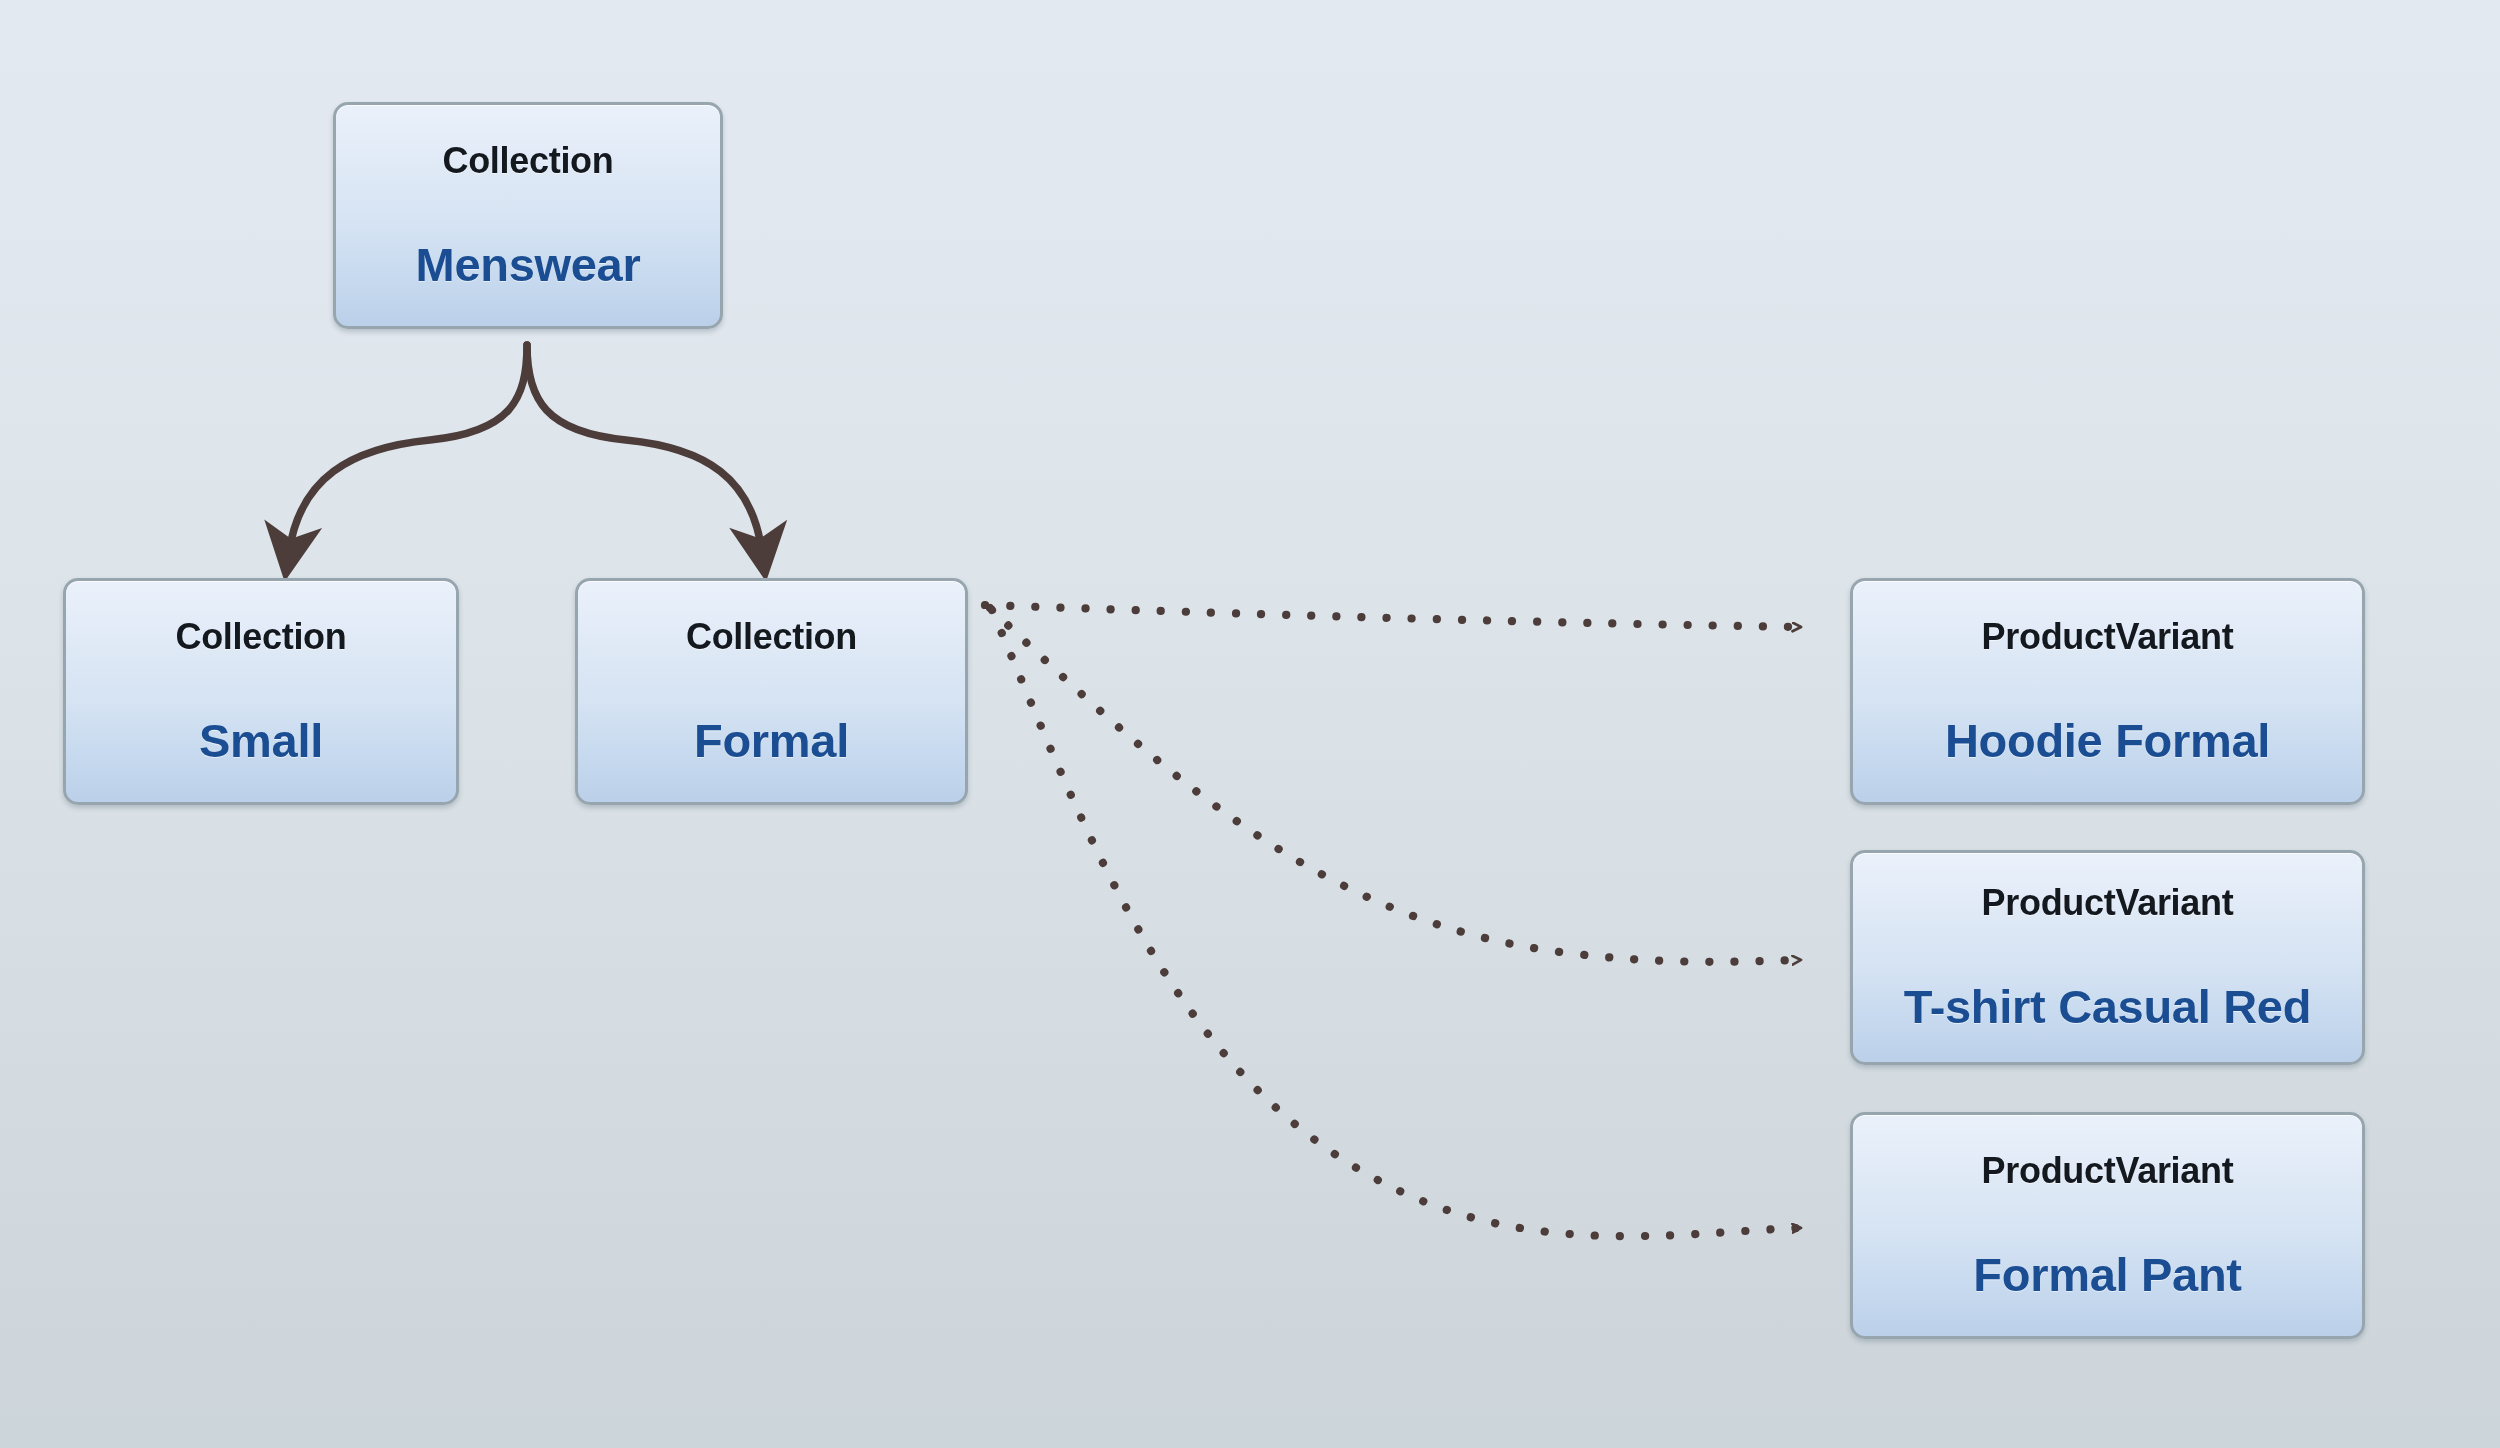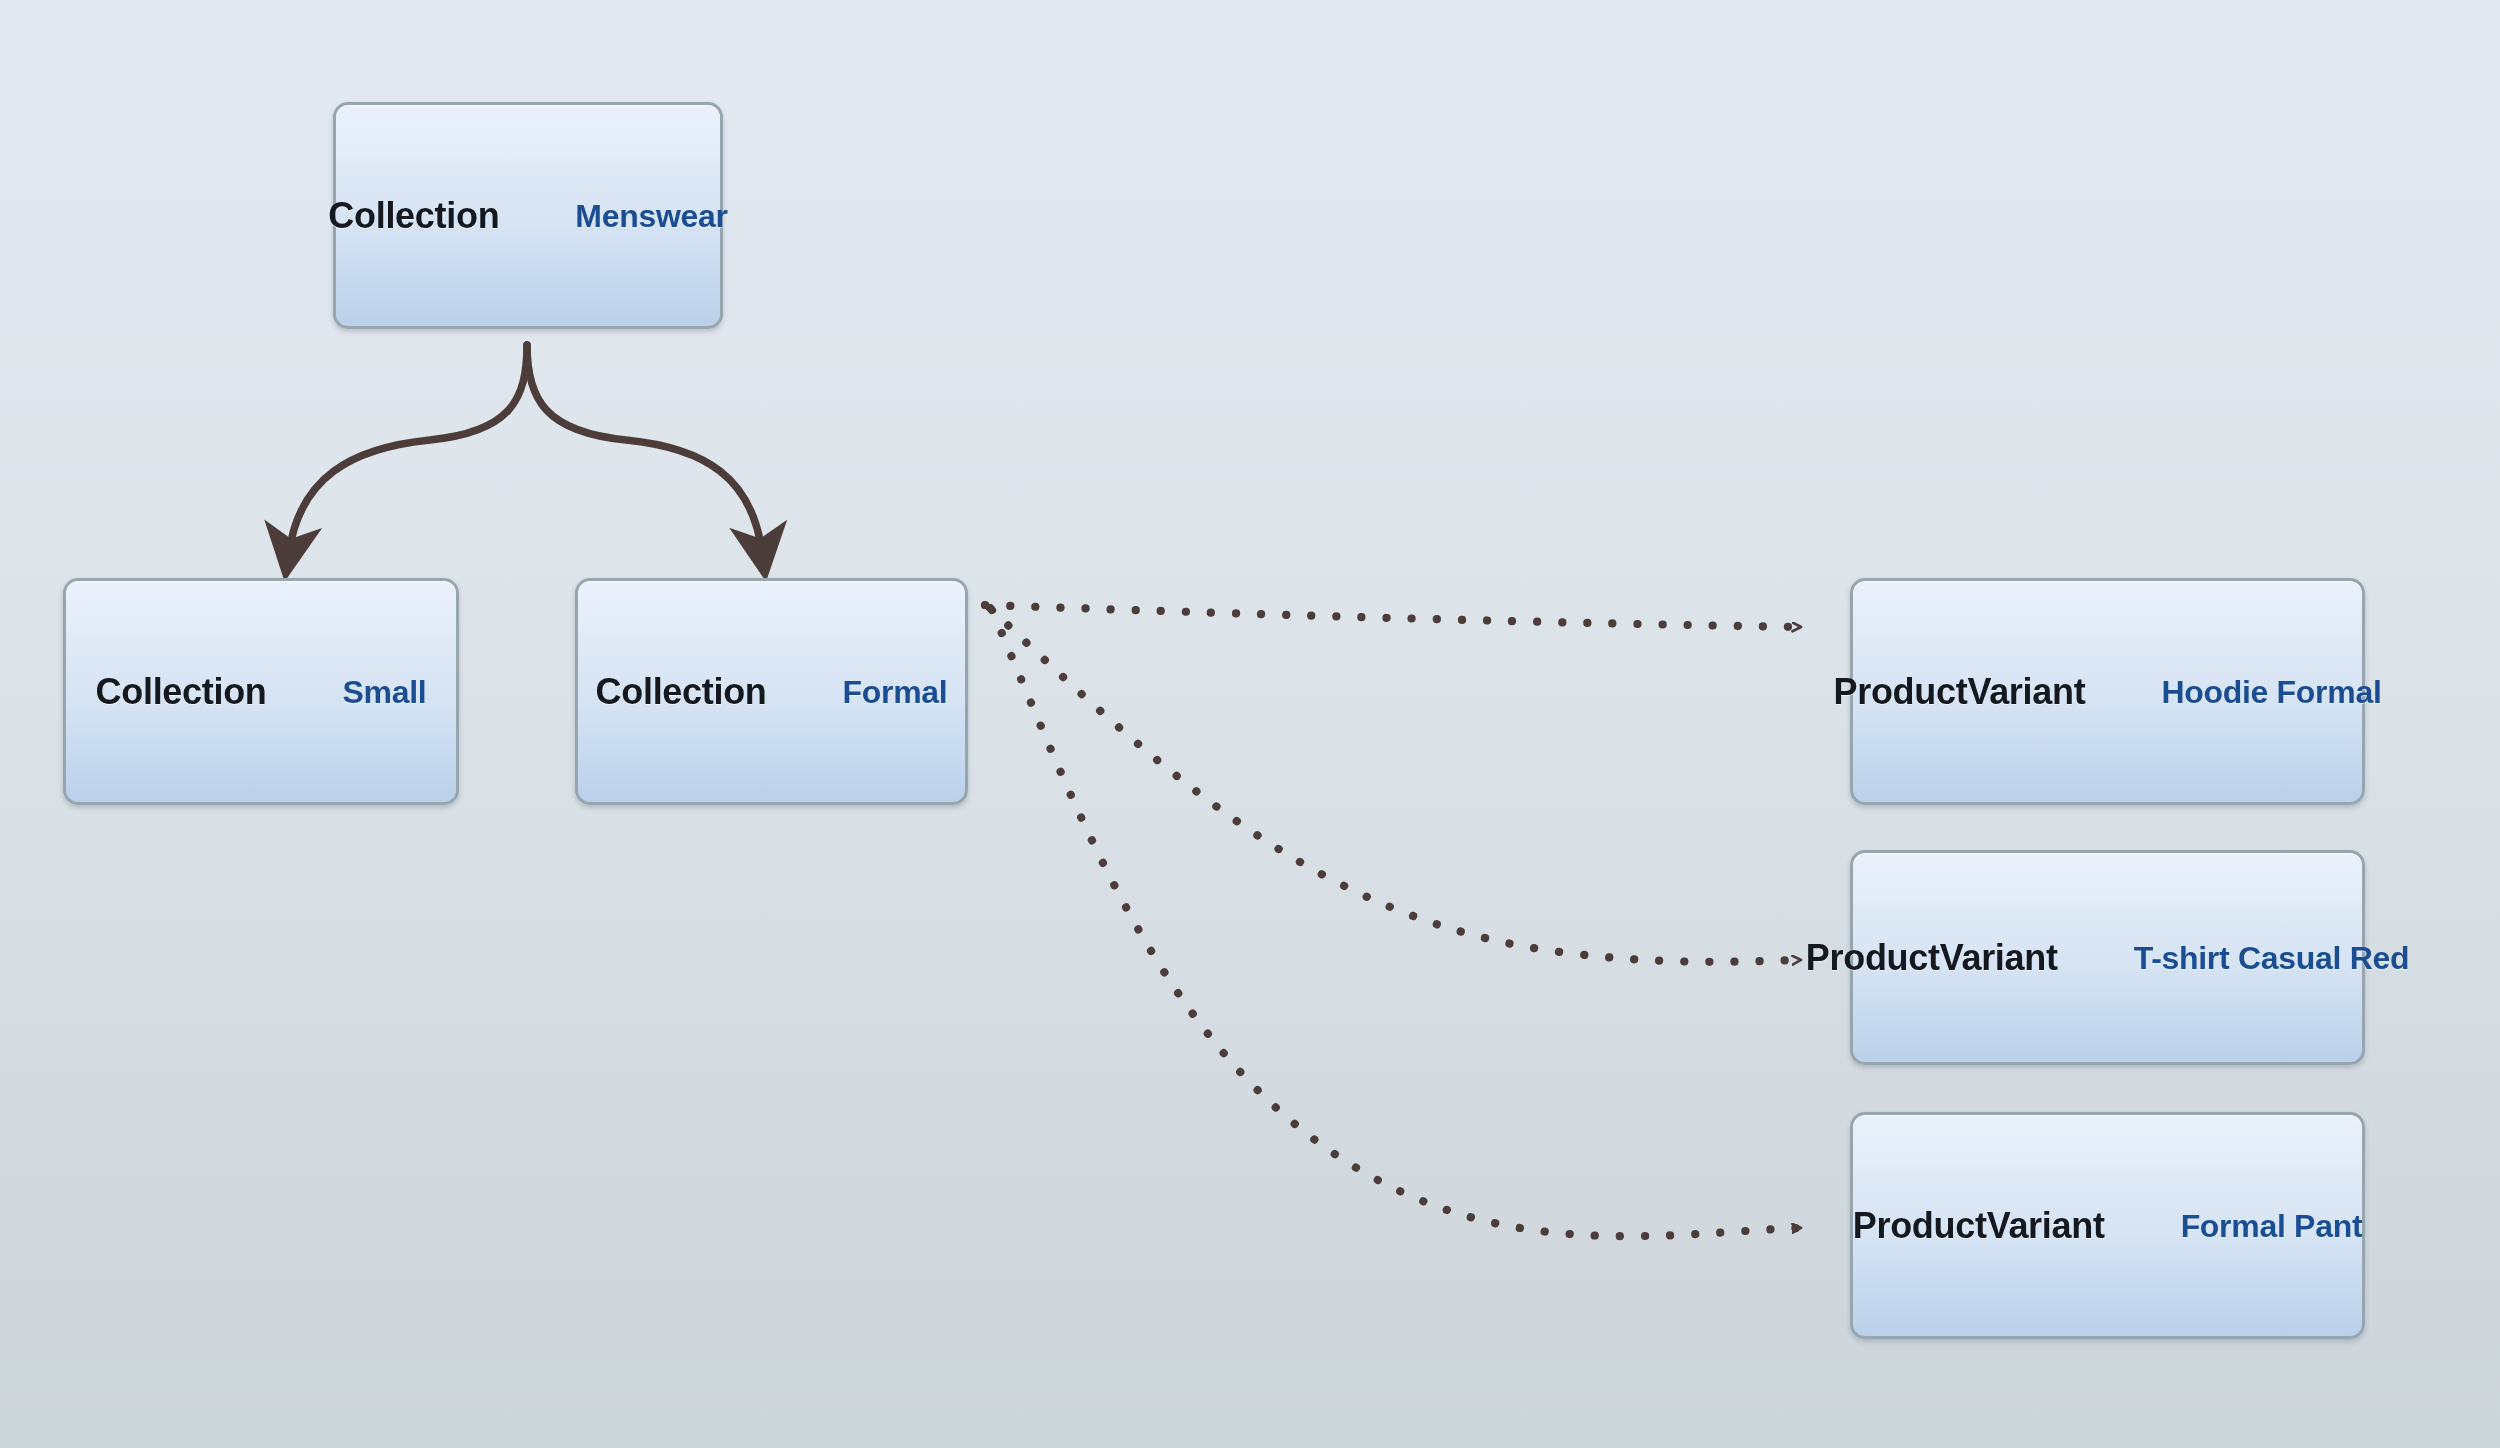--- a/index.html
+++ b/index.html
@@ -31,38 +31,37 @@
     pointer-events: none;
   }
   .node {
     position: absolute;
     box-sizing: border-box;
     border: 3px solid #97a5ae;
     border-radius: 15px;
     background: linear-gradient(180deg, #eaf1fb 0%, #e2ebf7 22%, #d5e3f3 55%, #c5d8ee 82%, #bbd0e9 100%);
     box-shadow: 0 3px 5px rgba(90,105,120,0.30), inset 0 1px 0 rgba(255,255,255,0.75);
     display: flex;
-    flex-direction: row;
+    flex-direction: column;
     align-items: center;
     justify-content: center;
-    gap: 38px;
   }
   .node-type {
     color: #14181f;
     font-weight: bold;
     font-size: 36px;
     letter-spacing: -0.3px;
     line-height: 1;
     text-shadow: 0 1px 0 rgba(255,255,255,0.55);
     white-space: nowrap;
   }
   .node-value {
     color: #1b4d92;
     font-weight: bold;
-    font-size: 32px;
+    font-size: 47px;
     letter-spacing: -0.3px;
     line-height: 1;
     text-shadow: 0 1px 0 rgba(255,255,255,0.55);
     white-space: nowrap;
   }
   .gap-1 { height: 62px; }
 </style>
 </head>
 <body>
 

